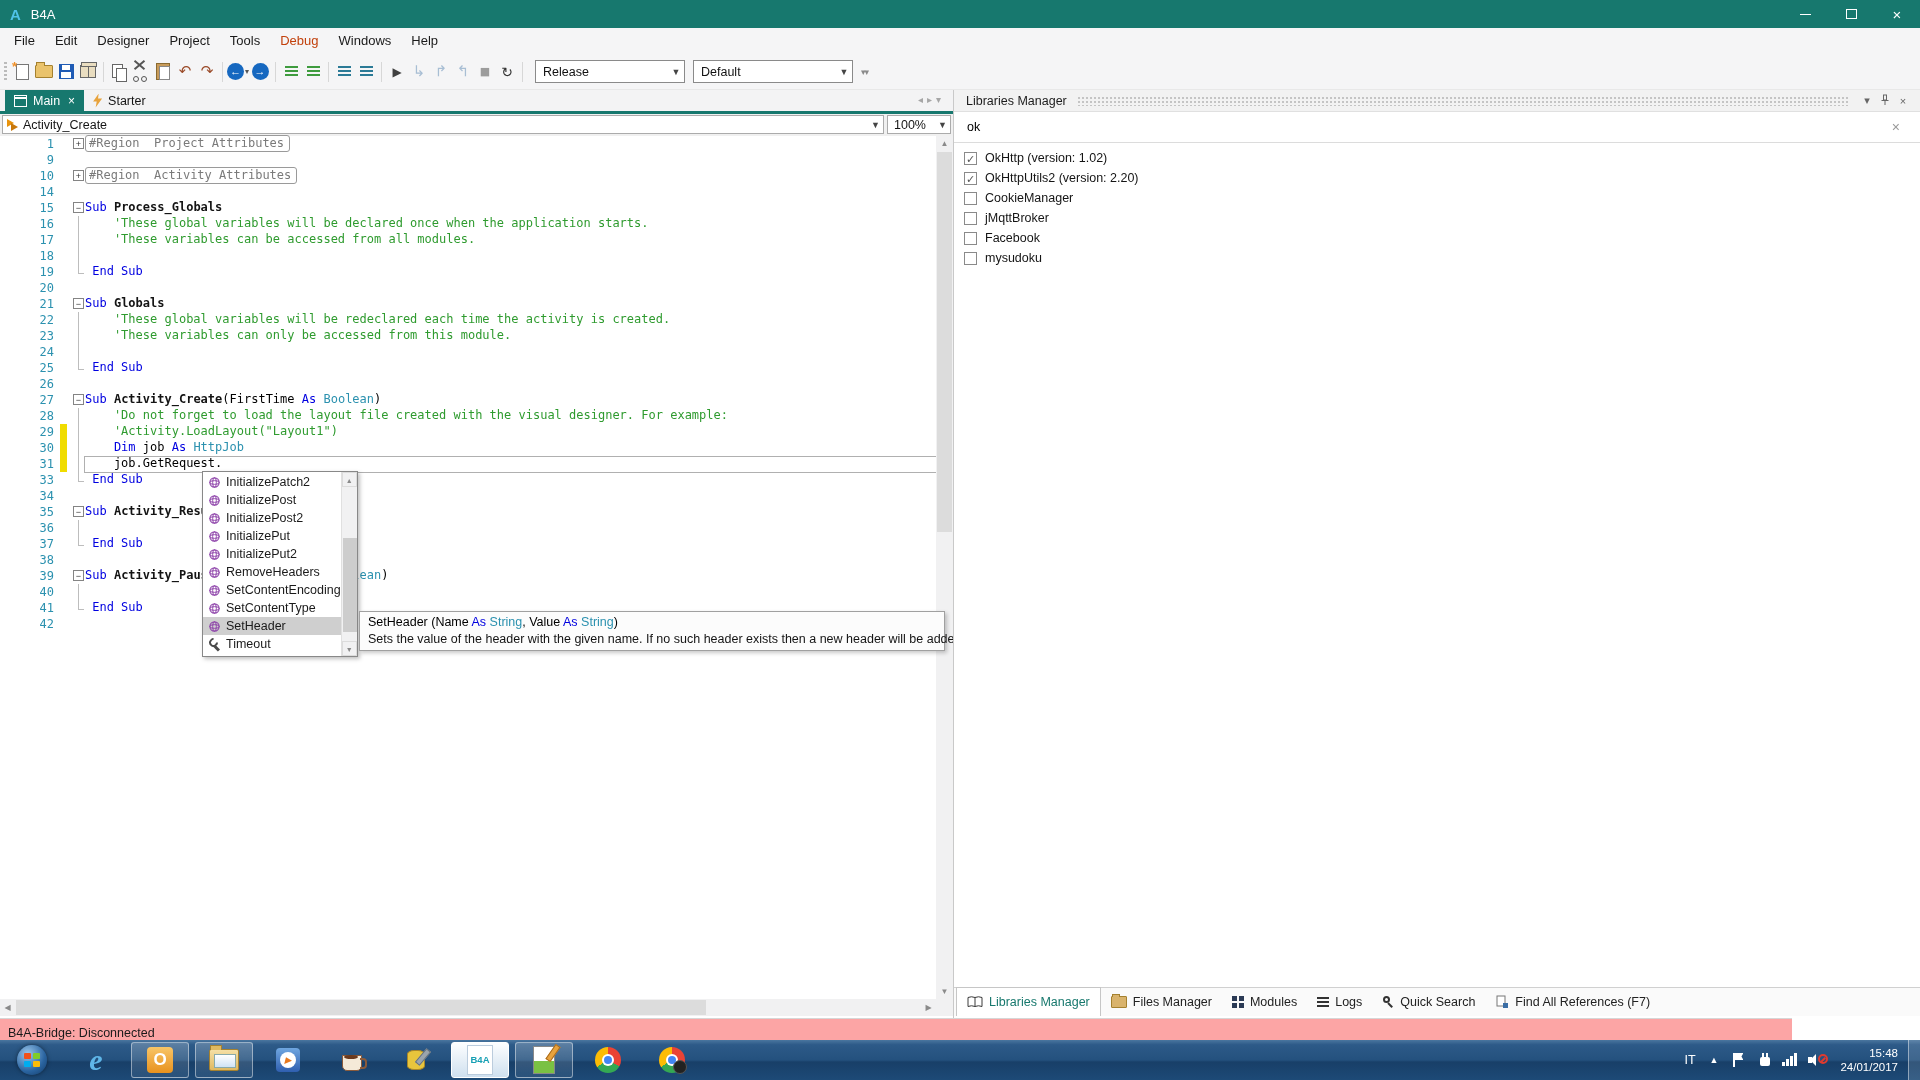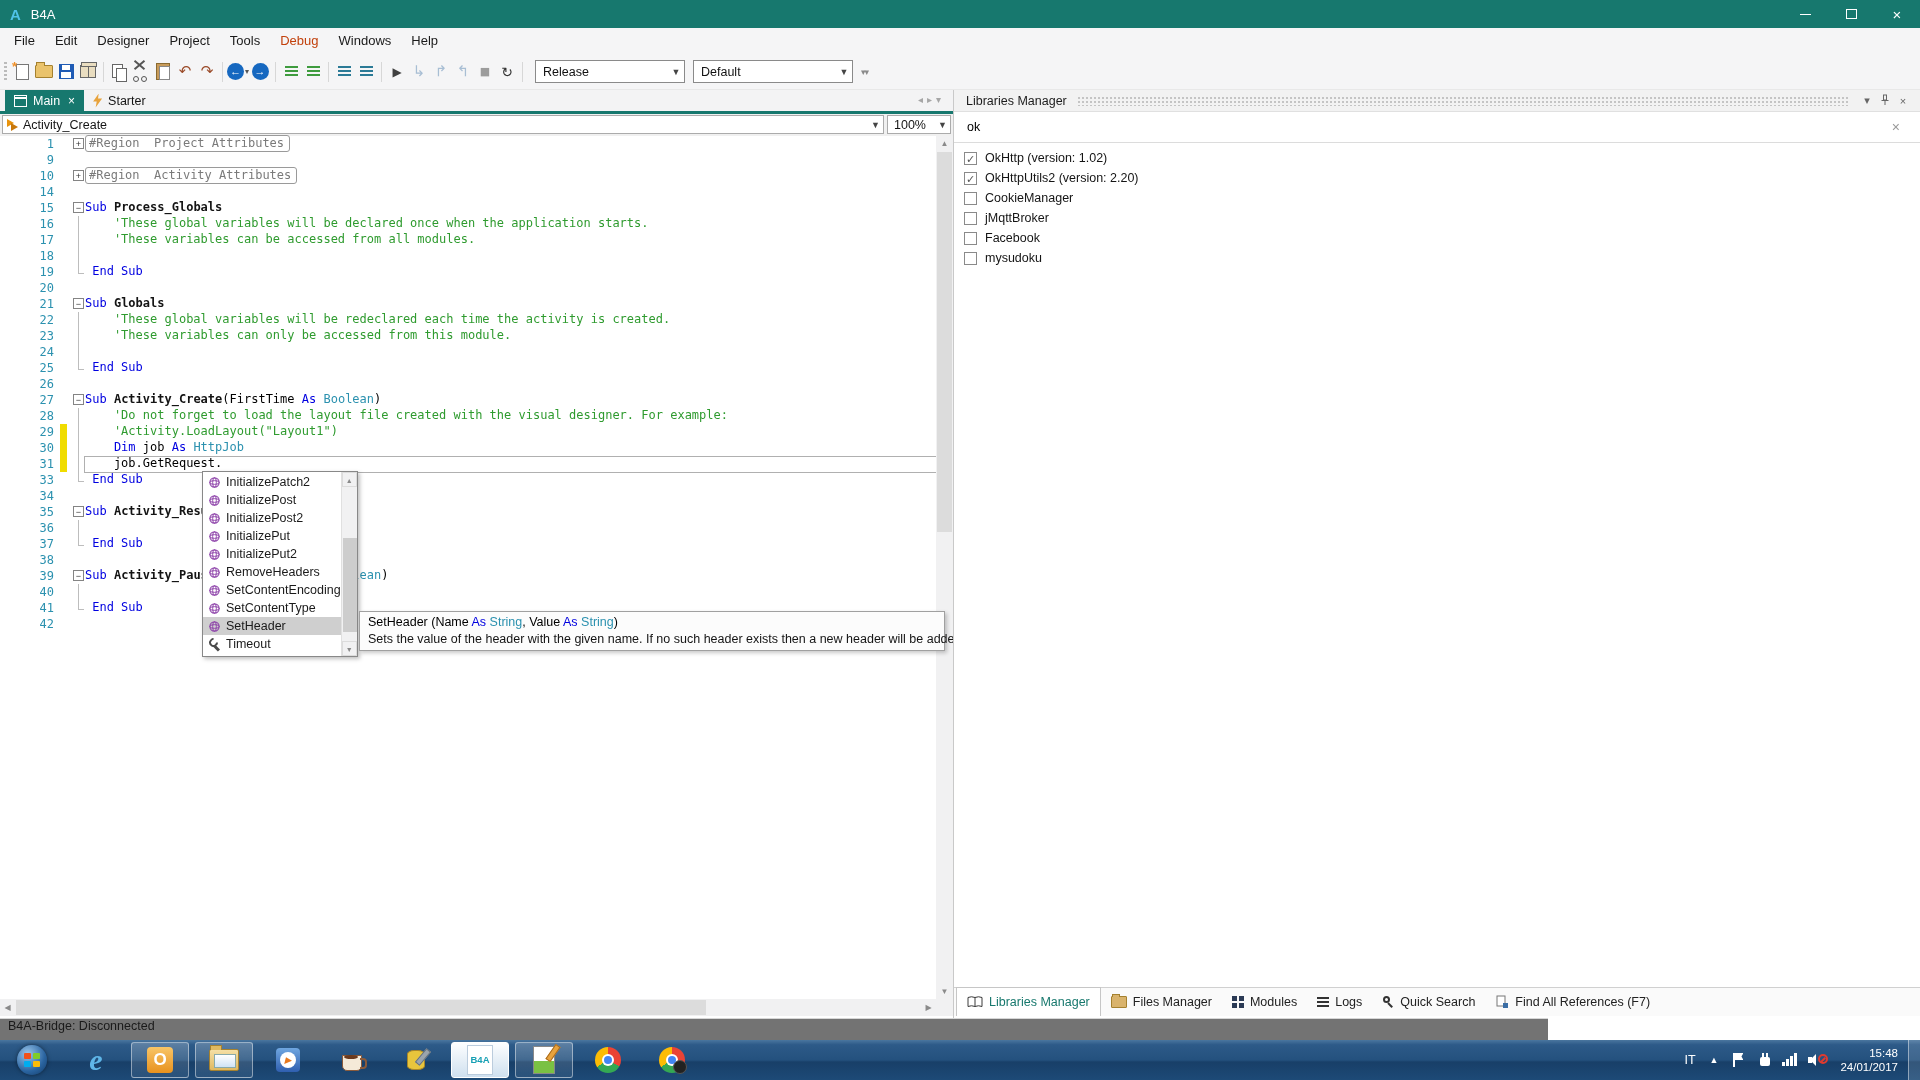--- a/index.html
+++ b/index.html
@@ -145,22 +145,22 @@
   .modgrid{width:12px;height:12px;position:relative;}
   .modgrid::before{content:'';position:absolute;left:0;top:0;width:5px;height:5px;background:#2b3a55;
     box-shadow:7px 0 #2b3a55,0 7px #2b3a55,7px 7px #2b3a55;}
   .loglines{width:12px;height:12px;position:relative;}
   .loglines::before{content:'';position:absolute;left:0;top:1px;width:12px;height:2px;background:#333;
     box-shadow:0 4px #333,0 8px #333;}
   .mag{width:12px;height:12px;position:relative;}
   .mag::before{content:'';position:absolute;left:1px;top:0;width:7px;height:7px;border:2px solid #333;border-radius:50%;box-sizing:border-box;}
   .mag::after{content:'';position:absolute;left:6px;top:6px;width:6px;height:2px;background:#333;transform:rotate(45deg);transform-origin:left center;}
   
-  #statusbar{position:absolute;left:0;top:1018px;width:1548px;height:22px;background:#737373;border-top:1px solid #d6d6d6;
-    display:flex;align-items:flex-start;box-sizing:border-box;}
+  #statusbar{position:absolute;left:0;top:1018px;width:1792px;height:22px;background:#fca5a5;border-top:1px solid #d6d6d6;
+    display:flex;align-items:flex-end;box-sizing:border-box;}
   #statusbar span{margin-left:8px;font-size:12.5px;color:#1a1a1a;}
   
   #taskbar{position:absolute;left:0;top:1040px;width:1920px;height:40px;
     background:linear-gradient(#4a769f 0%,#2d5a88 12%,#24517e 50%,#183f68 55%,#1d4a77 100%);display:flex;align-items:center;}
   .tslot{width:58px;height:36px;margin:0 3px;display:flex;align-items:center;justify-content:center;border-radius:3px;box-sizing:border-box;}
   .tslot.running{border:1px solid rgba(255,255,255,.45);background:linear-gradient(rgba(255,255,255,.22),rgba(255,255,255,.06));}
   .tslot.active{border:1px solid #fff;background:linear-gradient(#fdfeff,#cfe0ef);}
   .orb{width:30px;height:30px;border-radius:50%;position:relative;
     background:radial-gradient(circle at 35% 30%,#9cc8ee,#2a64a0 60%,#123a66);box-shadow:0 0 4px rgba(0,0,0,.5);}
   .orb i{position:absolute;width:7px;height:6px;border-radius:1px;}

